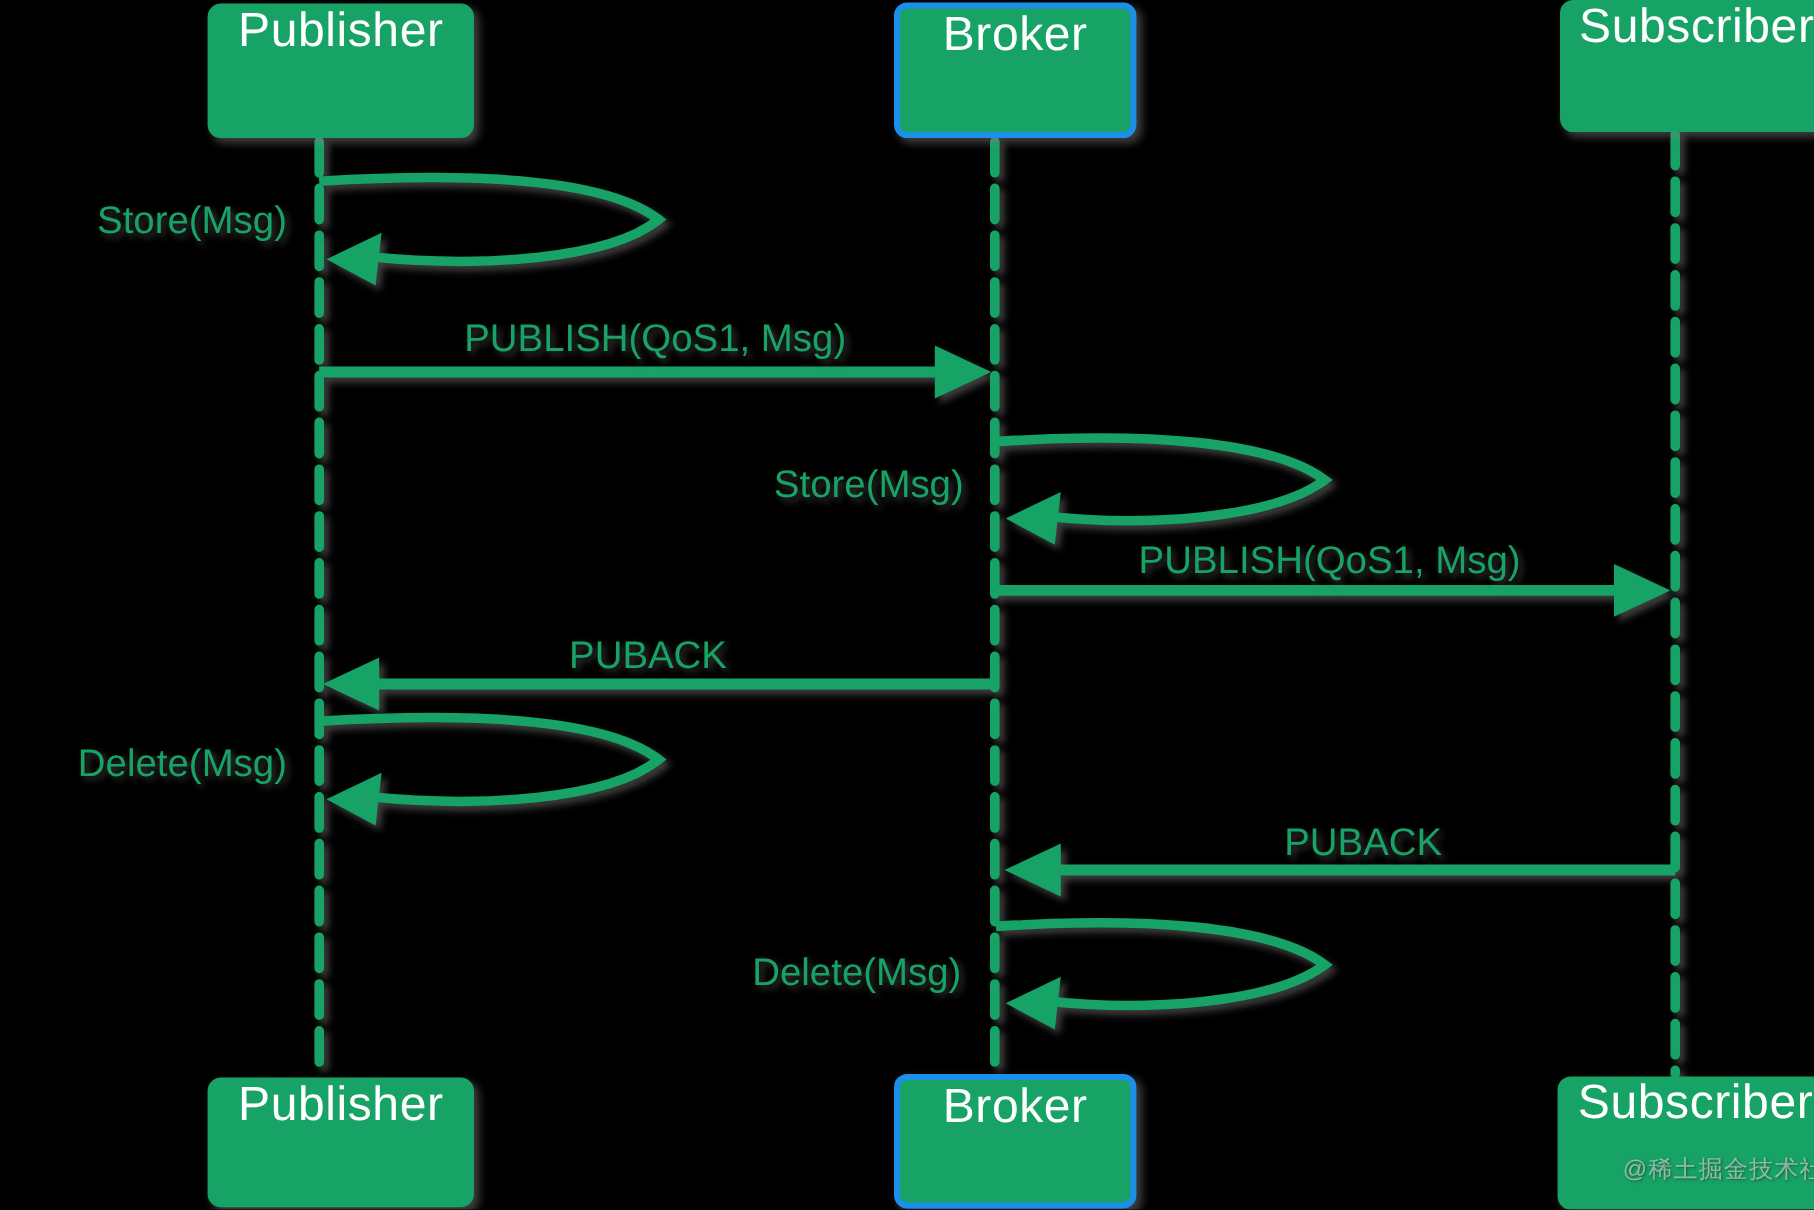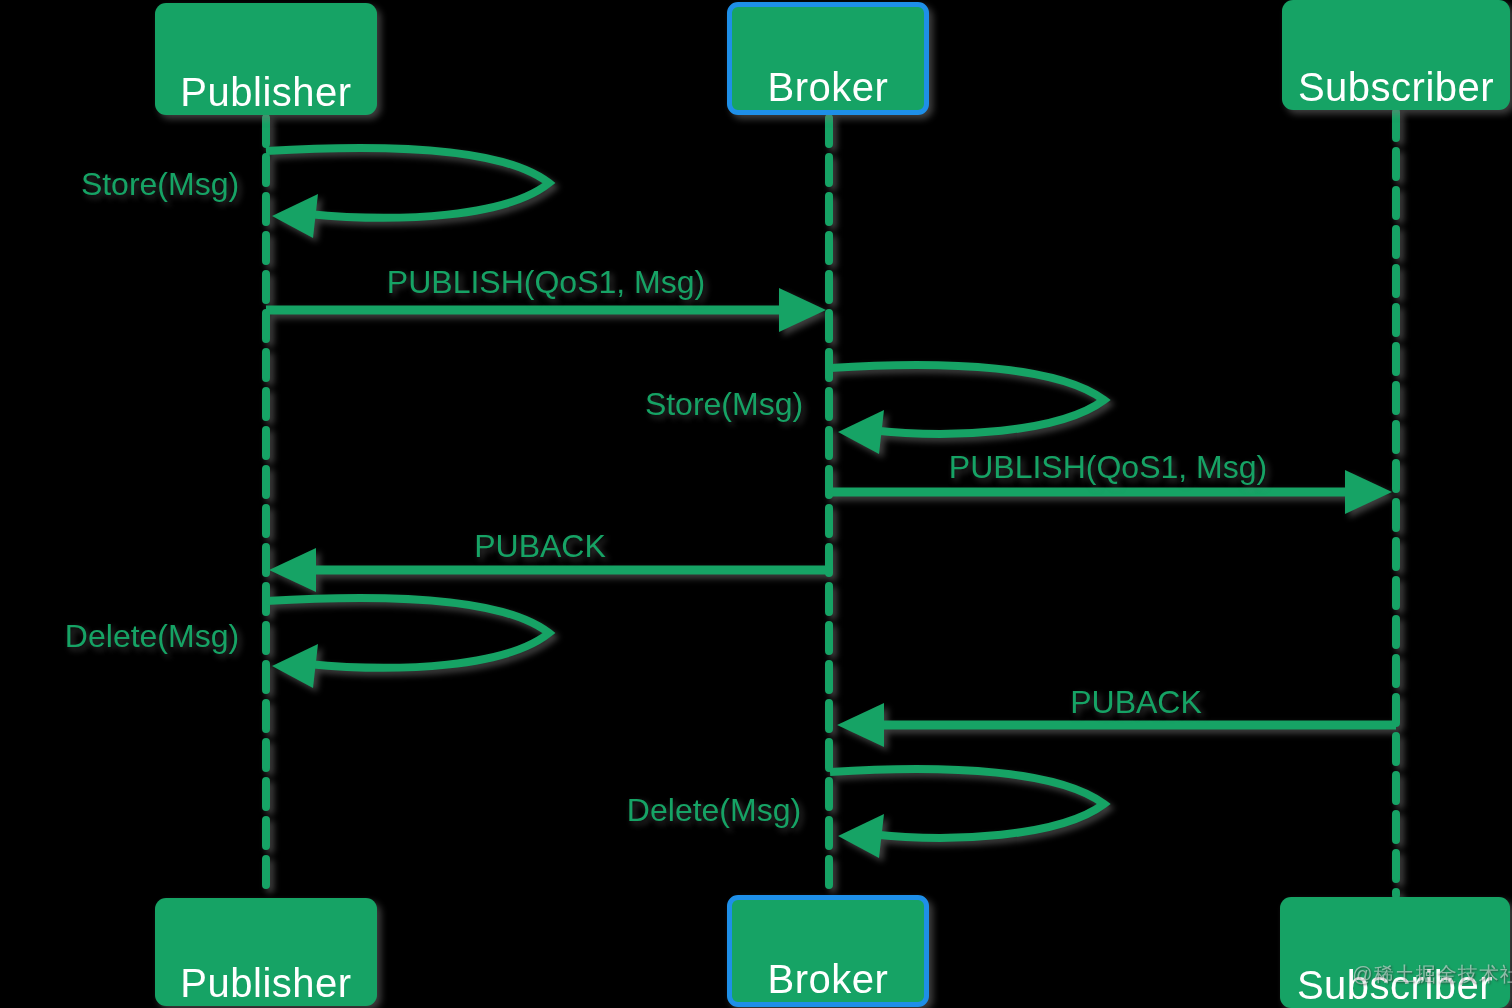--- a/index.html
+++ b/index.html
@@ -22,27 +22,28 @@
     position: absolute; left: 0; top: 0;
     width: 1512px; height: 1008px;
     color: var(--green);
     filter: drop-shadow(4px 4px 3px var(--shadow));
   }
 
   .actor-box {
     position: absolute;
     background: var(--green);
     border-radius: 11px;
-    display: flex; align-items: flex-end; justify-content: center;
+    display: flex; align-items: flex-start; justify-content: center;
     color: var(--label_text);
     font-size: 40px;
     font-weight: 500;
     letter-spacing: 0.5px;
     box-shadow: 4px 4px 7px var(--shadow);
     z-index: 2;
+    margin-left: 18px;
   }
   .actor-box.blue-border { border: 5px solid var(--blue); }
 
   .box-pub-top  { left: 155px; top: 3px;   width: 222px; height: 112px; }
   .box-bro-top  { left: 727px; top: 2px;   width: 202px; height: 113px; }
   .box-sub-top  { left: 1282px; top: 0px;  width: 228px; height: 110px; }
   .box-pub-bot  { left: 155px; top: 898px; width: 222px; height: 108px; }
   .box-bro-bot  { left: 727px; top: 895px; width: 202px; height: 112px; }
   .box-sub-bot  { left: 1280px; top: 897px; width: 230px; height: 111px; }
 

